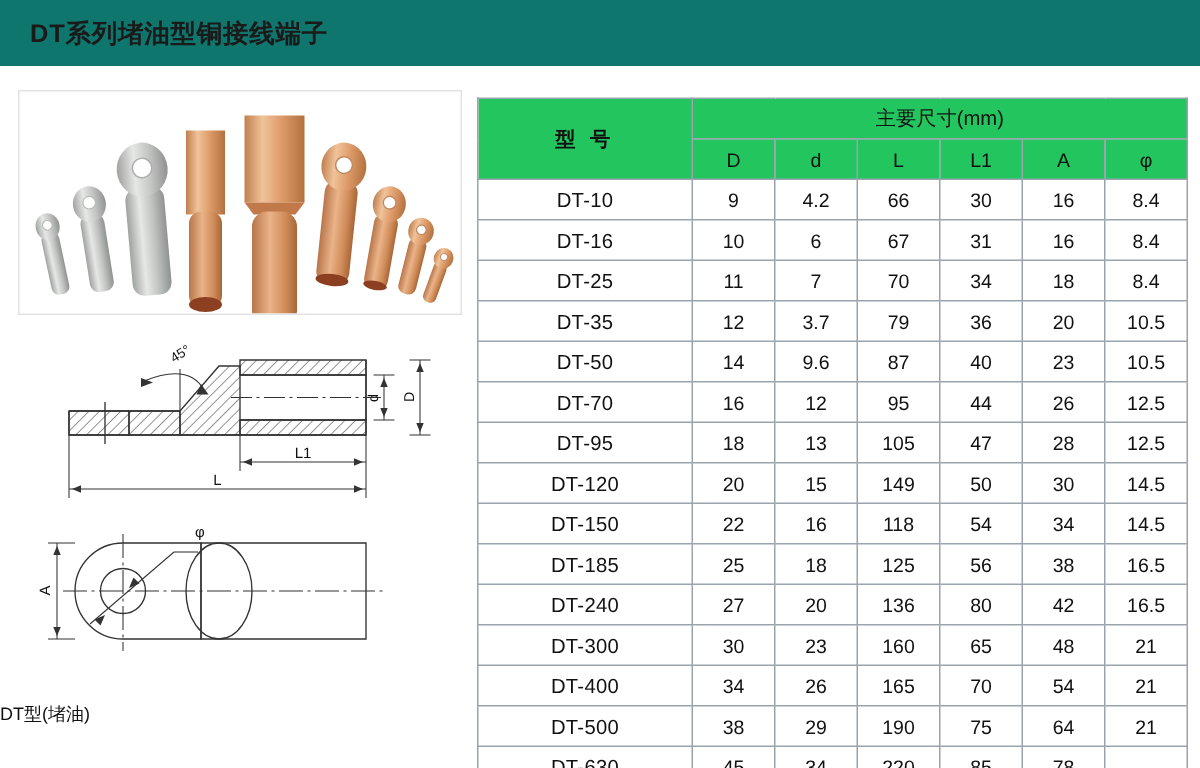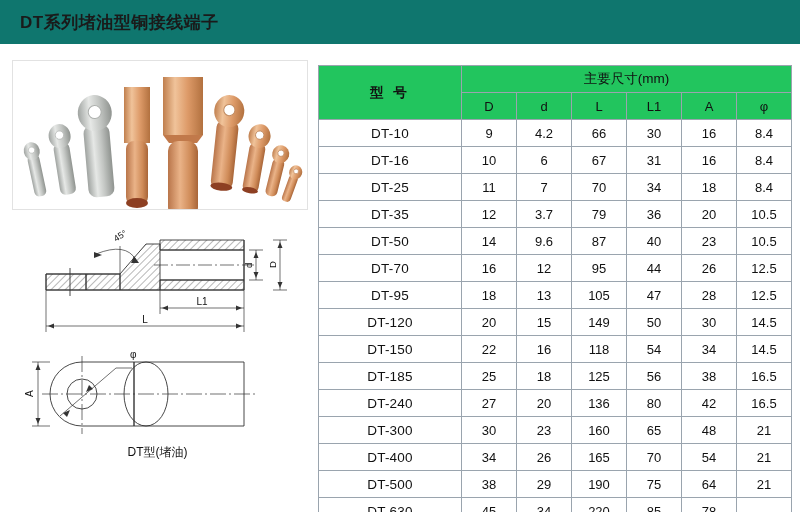--- a/index.html
+++ b/index.html
@@ -55,23 +55,23 @@
     left: 8px; top: 182px;
     width: 300px; height: 112px;
   }
   .drawing-b {
     position: absolute;
     left: 8px; top: 298px;
     width: 300px; height: 130px;
   }
   .drawing-caption {
     position: absolute;
-    left: 0; top: 400px;
+    left: 0; top: 424px;
     width: 315px;
-    text-align: center;
+    text-align: left;
     font-size: 12px;
     color: #111;
   }
 
   
   .spec-table-wrap {
     position: absolute;
     left: 318px; top: 65px;
     width: 474px;
   }

